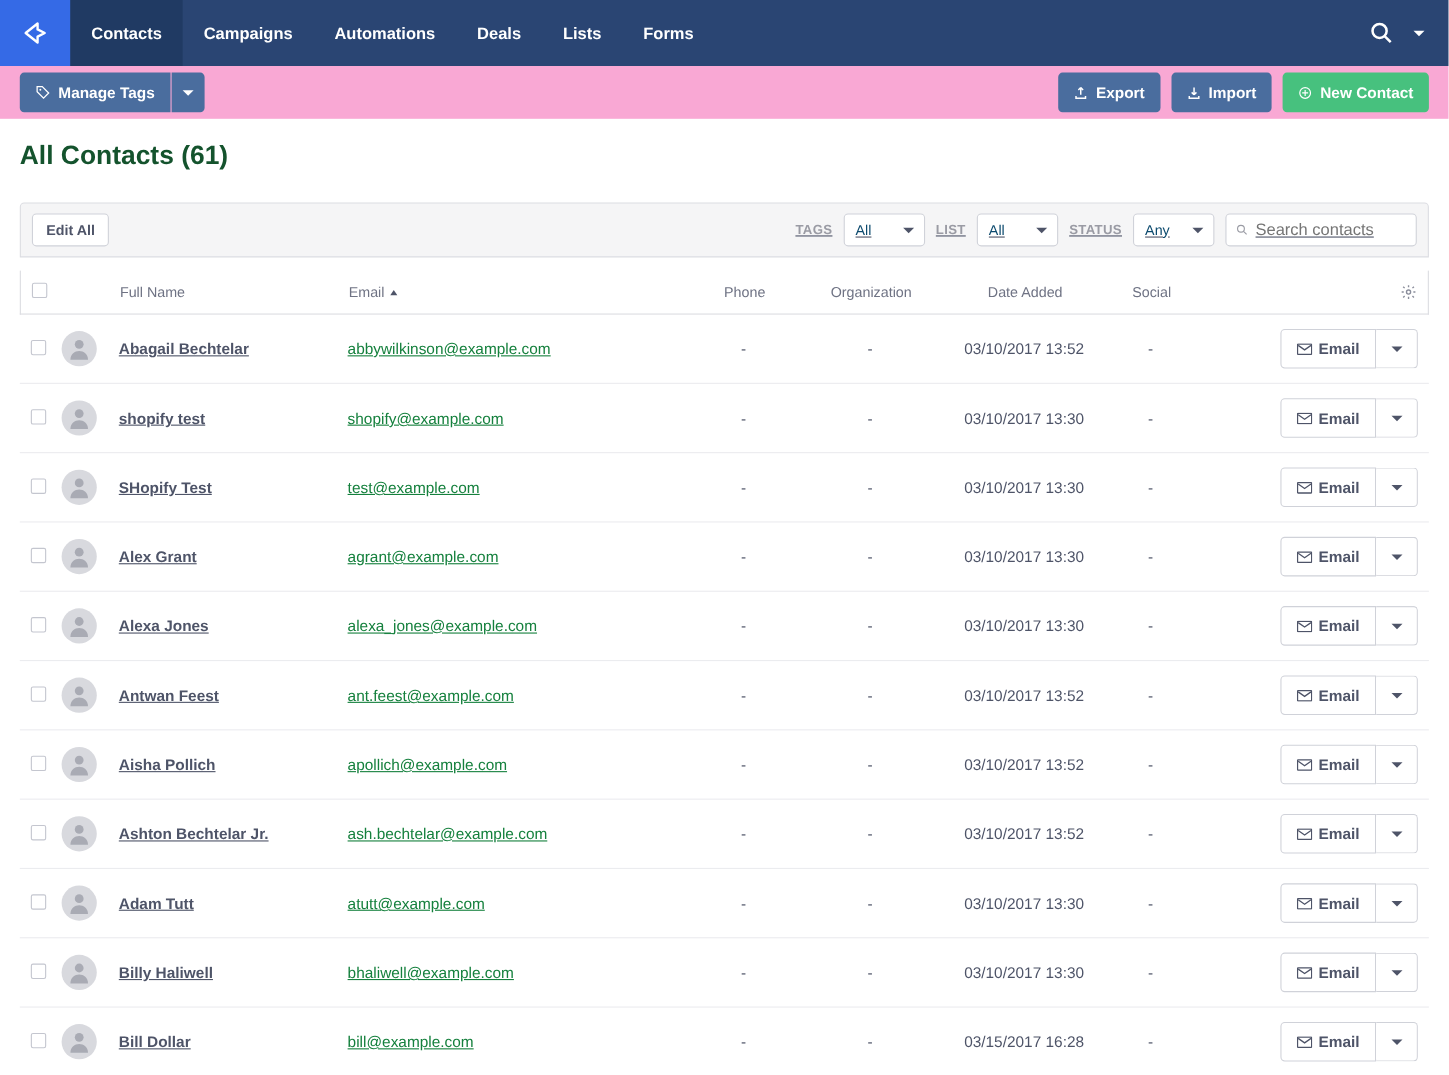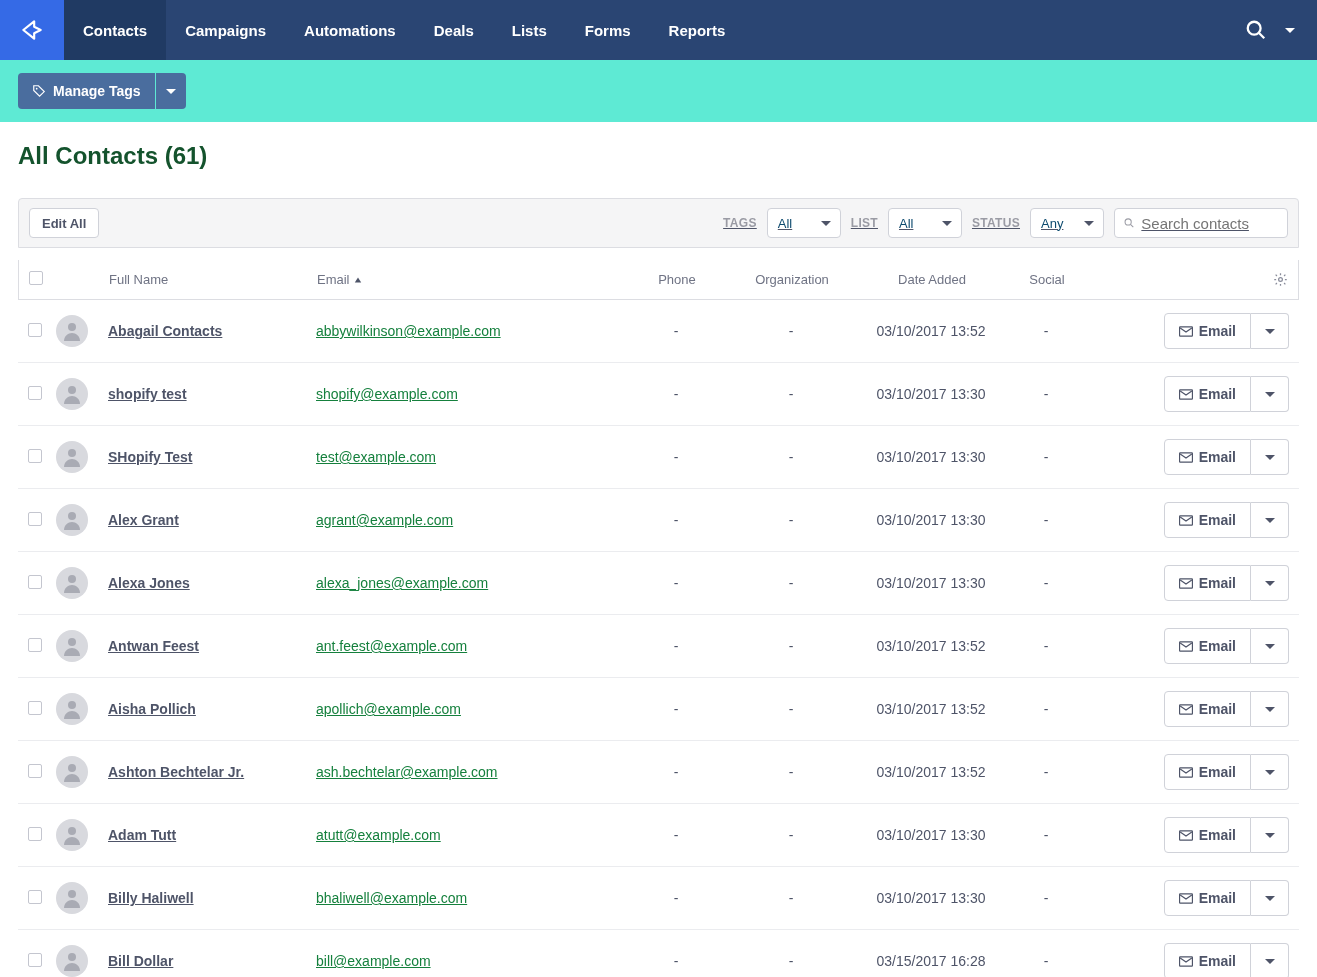--- a/index.html
+++ b/index.html
@@ -8,21 +8,21 @@
 
 .topnav { background: #2a4573; display: flex; align-items: center; height: 60px; }
 .logo-box { background: #356ae6; width: 64px; height: 60px; display: flex; align-items: center; justify-content: center; }
 .nav-items { display: flex; height: 60px; }
 .nav-item { padding: 0 19px; display: flex; align-items: center; color: #fff; font-size: 15px; font-weight: 600; cursor: pointer; }
 .nav-item.active { background: #203a63; }
 .nav-right { margin-left: auto; display: flex; align-items: center; padding-right: 22px; gap: 18px; }
 .search-ic { color: #fff; }
 
 
-.subnav { background: #5eead4; height: 62px; display: flex; align-items: center; padding: 0 18px; }
+.subnav { background: #f9a8d4; height: 48px; display: flex; align-items: center; padding: 0 18px; }
 .btn-group { display: flex; }
 .btn { height: 36px; padding: 0 14px; display: inline-flex; align-items: center; gap: 7px; border-radius: 4px; font-size: 14px; font-weight: 600; cursor: pointer; border: none; }
 .btn-blue { background: #4a6d9e; color: #fff; }
 .btn-blue-split-l { border-top-right-radius: 0; border-bottom-right-radius: 0; }
 .btn-blue-split-r { border-top-left-radius: 0; border-bottom-left-radius: 0; margin-left: 1px; padding: 0 10px; }
 .btn-green { background: #47c17e; color: #fff; }
 .subnav-right { margin-left: auto; display: flex; gap: 10px; }
 
 
 .page-header { padding: 20px 18px 16px; }
@@ -77,21 +77,20 @@
       <path d="M4 12 L14 4 L14 9 L20 12 L14 15 L14 20 Z" stroke="#fff" stroke-width="2" fill="none" stroke-linejoin="round"></path>
     </svg>
   </div>
   <div class="nav-items">
     <div class="nav-item active">Contacts</div>
     <div class="nav-item">Campaigns</div>
     <div class="nav-item">Automations</div>
     <div class="nav-item">Deals</div>
     <div class="nav-item">Lists</div>
     <div class="nav-item">Forms</div>
-    <div class="nav-item">Reports</div>
   </div>
   <div class="nav-right">
     <svg class="search-ic" width="22" height="22" viewBox="0 0 24 24">
       <circle cx="10" cy="10" r="7" stroke="#fff" stroke-width="2.5" fill="none"></circle>
       <line x1="15" y1="15" x2="21" y2="21" stroke="#fff" stroke-width="2.5"></line>
     </svg>
     <span class="caret-down" style="border-top-color:#fff"></span>
   </div>
 </div>
 
@@ -101,20 +100,41 @@
       <svg width="14" height="14" viewBox="0 0 24 24">
           <path d="M3 3h8l10 10-8 8L3 11V3z" fill="none" stroke="#fff" stroke-width="2"></path>
           <circle cx="8" cy="8" r="1.5" fill="#fff"></circle>
         </svg>
       <span>Manage Tags</span>
     </button>
     <button class="btn btn-blue btn-blue-split-r">
       <span class="caret-down" style="border-top-color:#fff"></span>
     </button>
   </div>
+  <div class="subnav-right">
+    <button class="btn btn-blue">
+      <svg width="13" height="13" viewBox="0 0 24 24">
+          <path d="M12 3v12m0-12l-4 4m4-4l4 4M4 17v4h16v-4" stroke="#fff" stroke-width="2.5" fill="none"></path>
+        </svg>
+      <span>Export</span>
+    </button>
+    <button class="btn btn-blue">
+      <svg width="13" height="13" viewBox="0 0 24 24">
+          <path d="M12 15V3m0 12l-4-4m4 4l4-4M4 17v4h16v-4" stroke="#fff" stroke-width="2.5" fill="none"></path>
+        </svg>
+      <span>Import</span>
+    </button>
+    <button class="btn btn-green">
+      <svg width="13" height="13" viewBox="0 0 24 24">
+          <circle cx="12" cy="12" r="9" stroke="#fff" stroke-width="2" fill="none"></circle>
+          <path d="M12 7v10M7 12h10" stroke="#fff" stroke-width="2"></path>
+        </svg>
+      <span>New Contact</span>
+    </button>
+  </div>
 </div>
 
 <div class="page-header">
   <h1 class="page-title">All Contacts (61)</h1>
 </div>
 
 <div class="filter-bar">
   <button class="edit-all-btn">Edit All</button>
   <div class="filter-right">
     <span class="flabel">TAGS</span>
@@ -165,21 +185,21 @@
       <div class="trow">
     <div class="col-check"><span class="checkbox"></span></div>
     <div class="col-avatar">
       <span class="avatar">
         <svg width="24" height="24" viewBox="0 0 24 24">
               <circle cx="12" cy="8" r="4" fill="#a9abb4"></circle>
               <path d="M4 22c0-5 4-8 8-8s8 3 8 8" fill="#a9abb4"></path>
             </svg>
       </span>
     </div>
-    <div class="col-name"><a class="name-link">Abagail Contacts</a></div>
+    <div class="col-name"><a class="name-link">Abagail Bechtelar</a></div>
     <div class="col-email">
           <a class="email-link">abbywilkinson@example.com</a>
         </div>
     <div class="col-phone"><span class="dash">-</span></div>
     <div class="col-org"><span class="dash">-</span></div>
     <div class="col-date"><span class="date-val">03/10/2017 13:52</span></div>
     <div class="col-social"><span class="dash">-</span></div>
     <div class="col-actions">
       <div class="action-group">
         <button class="email-btn">

